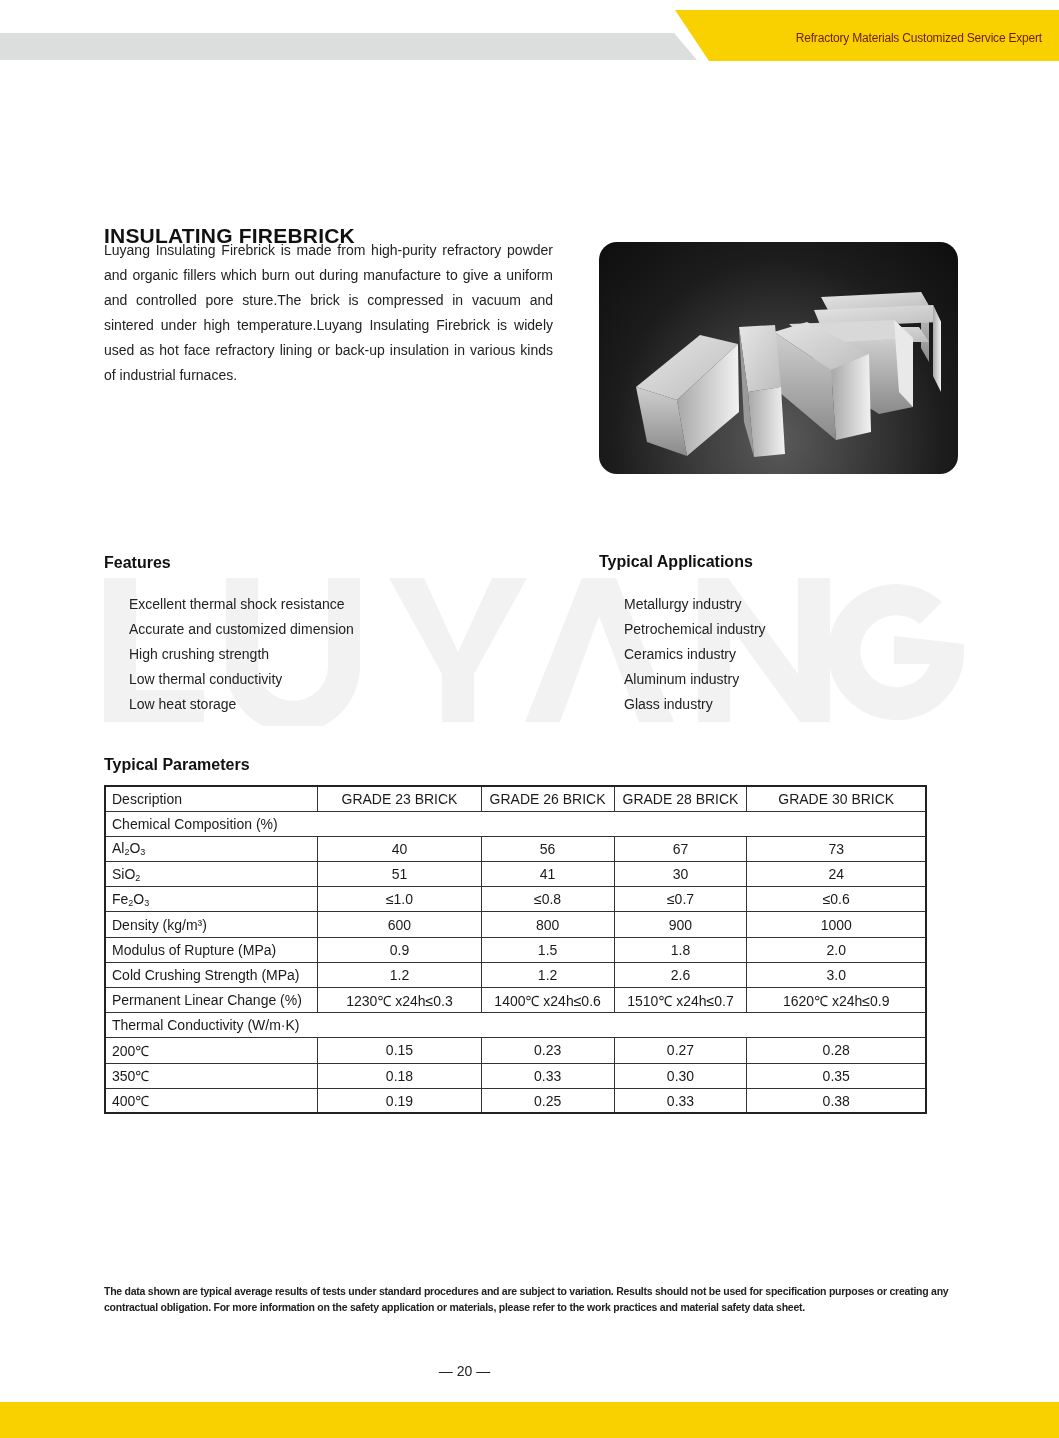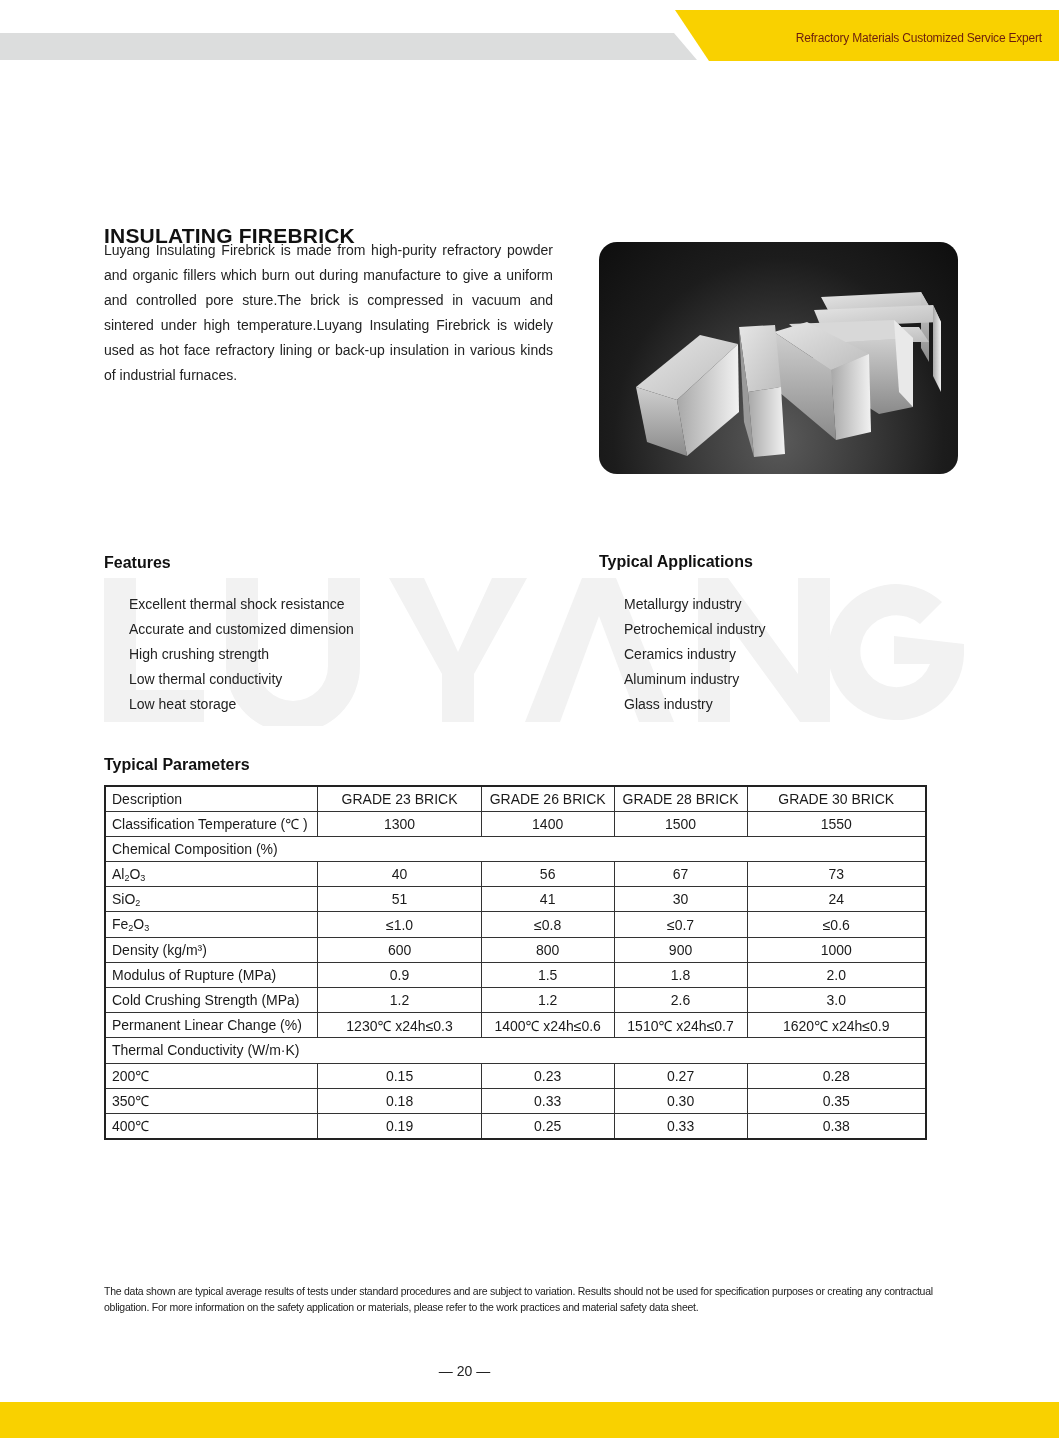--- a/index.html
+++ b/index.html
@@ -63,21 +63,21 @@
       border: 1px solid #333; height: 25.2px; padding: 0 6px;
       text-align: center; white-space: nowrap;
     }
     .params td.lbl { text-align: left; }
     .params td.span { text-align: left; }
     .params sub { font-size: 9px; vertical-align: -2px; }
 
     
     .disclaimer {
       position: absolute; left: 104px; top: 1283px; width: 860px;
-      font-size: 10.5px; line-height: 16px; color: #222; letter-spacing: -0.25px;
+      font-size: 10.5px; line-height: 16px; color: #222; letter-spacing: -0.25px; font-weight: bold;
     }
 
     
     .page-num {
       position: absolute; left: 0; width: 929px; top: 1363px; text-align: center;
       font-size: 14px; color: #222;
     }
     .footer-bar {
       position: absolute; left: 0; top: 1402px; width: 1059px; height: 36px; background: #f9d100;
     }
@@ -181,27 +181,20 @@
   </colgroup>
   <tbody>
       <tr>
     <td class="lbl">Description</td>
     <td>GRADE 23 BRICK</td>
     <td>GRADE 26 BRICK</td>
     <td>GRADE 28 BRICK</td>
     <td>GRADE 30 BRICK</td>
   </tr>
   <tr>
-    <td class="lbl">Classification Temperature (℃ )</td>
-    <td>1300</td>
-    <td>1400</td>
-    <td>1500</td>
-    <td>1550</td>
-  </tr>
-  <tr>
     <td class="span" colspan="5">Chemical Composition (%)</td>
   </tr>
   <tr>
     <td class="lbl"><span>Al</span><sub>2</sub><span>O</span><sub>3</sub></td>
     <td>40</td>
     <td>56</td>
     <td>67</td>
     <td>73</td>
   </tr>
   <tr>

